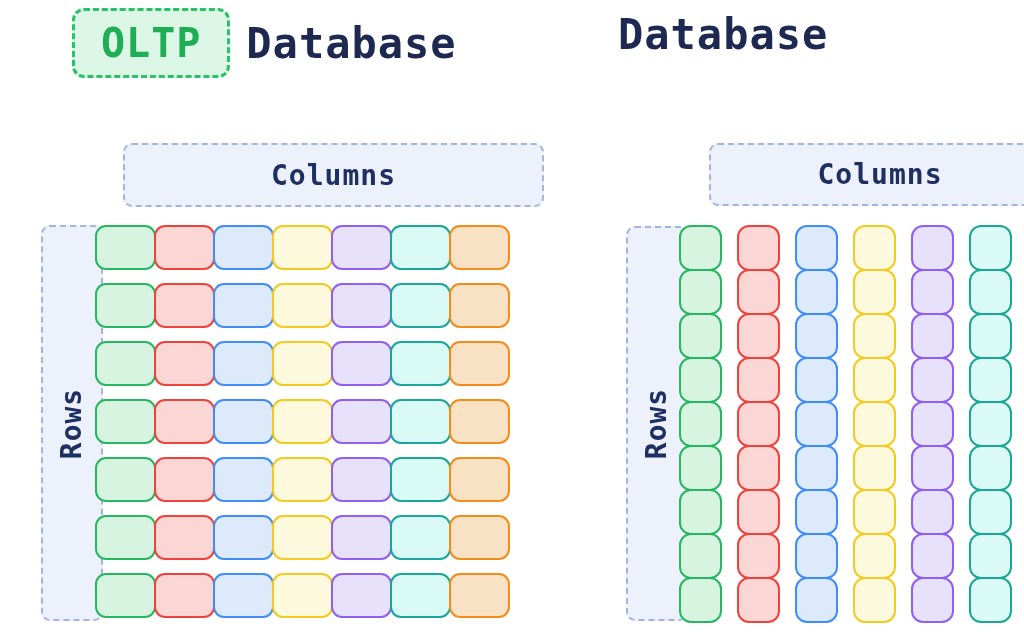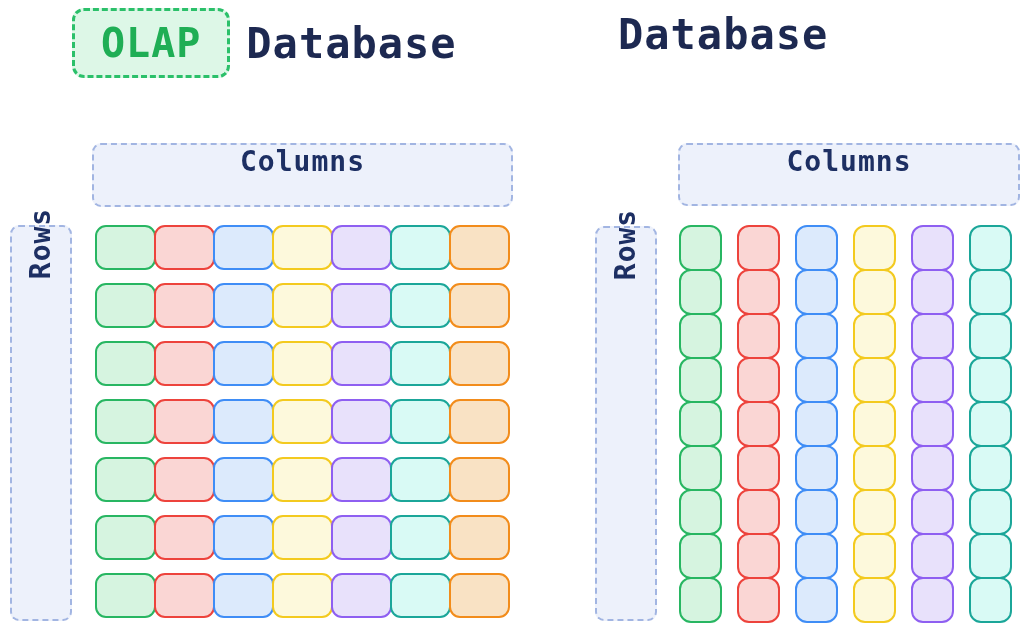--- a/index.html
+++ b/index.html
@@ -59,26 +59,27 @@
   }
 
   
   .label-box {
     position: absolute;
     box-sizing: border-box;
     border: 2.5px dashed #a2b5e2;
     background: #edf1fb;
     border-radius: 9px;
     display: flex;
-    align-items: flex-start;
+    align-items: center;
     justify-content: center;
     color: #1d2f63;
     font-size: 28px;
     font-weight: bold;
     letter-spacing: 1px;
+    margin-left: 31px;
   }
   .columns-box-oltp { left: 92px;  top: 143px; width: 421px; height: 64px; }
   .columns-box-olap { left: 678px; top: 143px; width: 342px; height: 63px; }
   .rows-box-oltp    { left: 10px;  top: 225px; width: 62px;  height: 396px; }
   .rows-box-olap    { left: 595px; top: 226px; width: 62px;  height: 395px; }
   .vtext {
     transform: rotate(-90deg);
     white-space: nowrap;
   }
 
@@ -120,21 +121,21 @@
     box-sizing: border-box;
     border: 2.5px solid;
   }
 </style>
 </head>
 <body>
 
 <div class="canvas">
 
   <div class="panel-header header-oltp">
-    <span class="badge badge-oltp">OLAP</span>
+    <span class="badge badge-oltp">OLTP</span>
     <span class="panel-title">Database</span>
   </div>
 
   <div class="label-box columns-box-oltp">
     <span>Columns</span>
   </div>
 
   <div class="label-box rows-box-oltp">
     <span class="vtext">Rows</span>
   </div>

